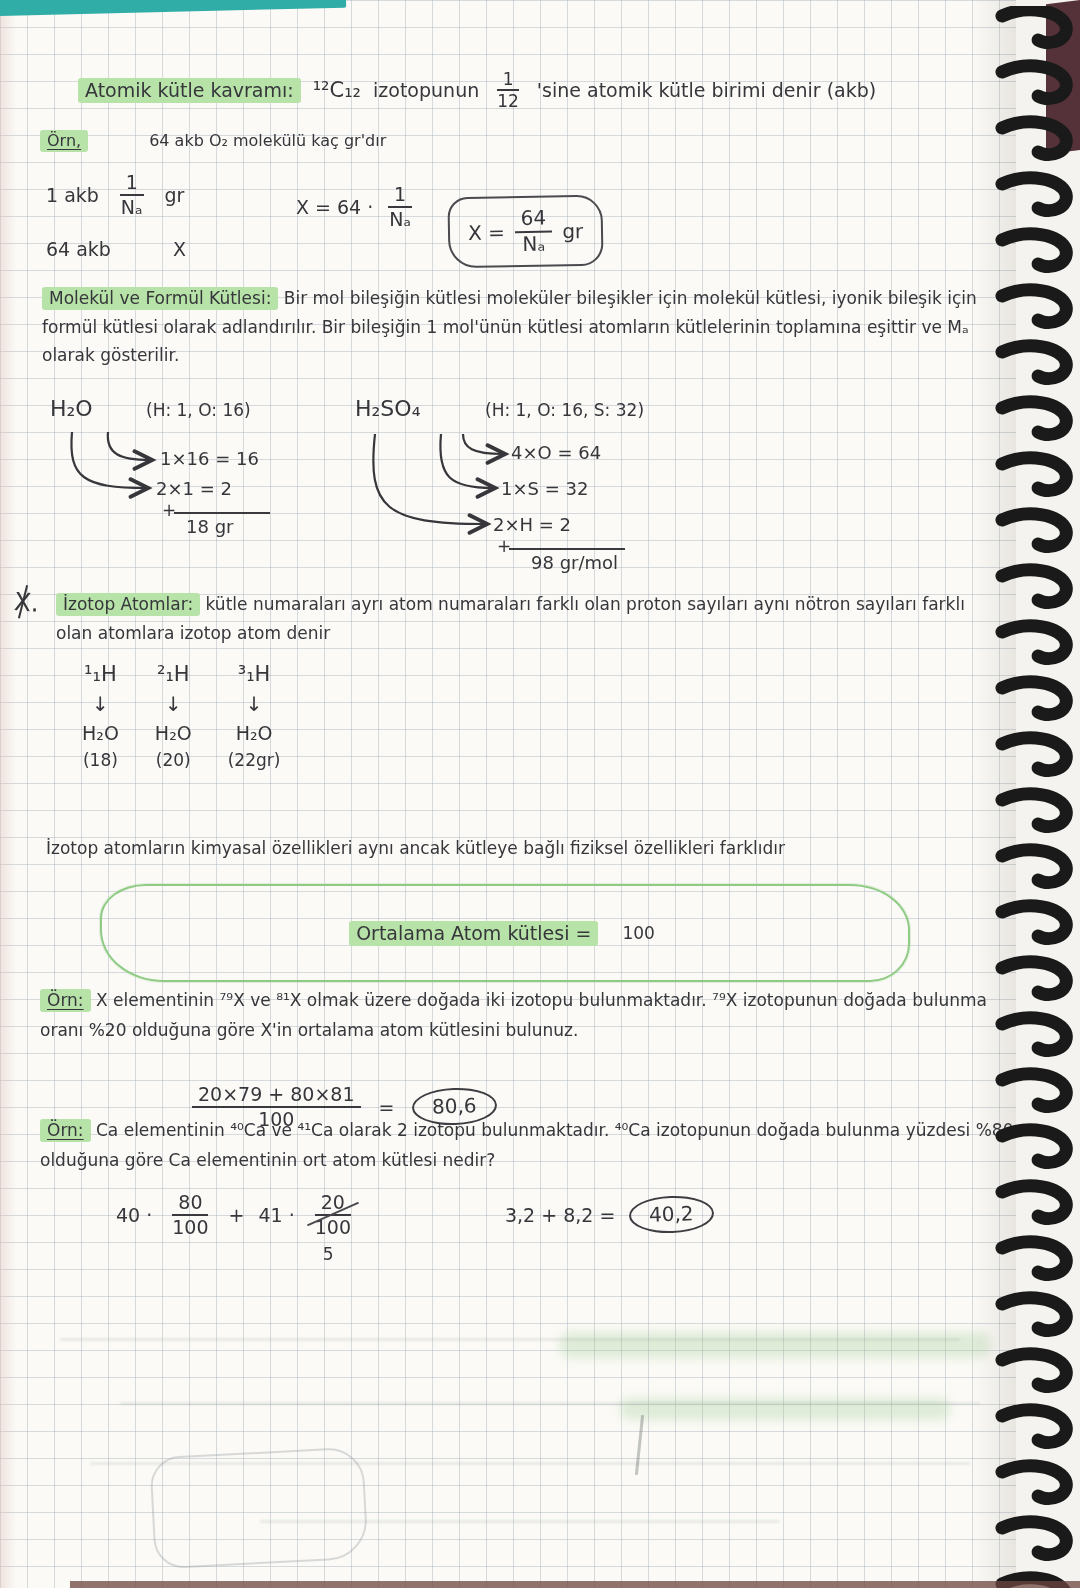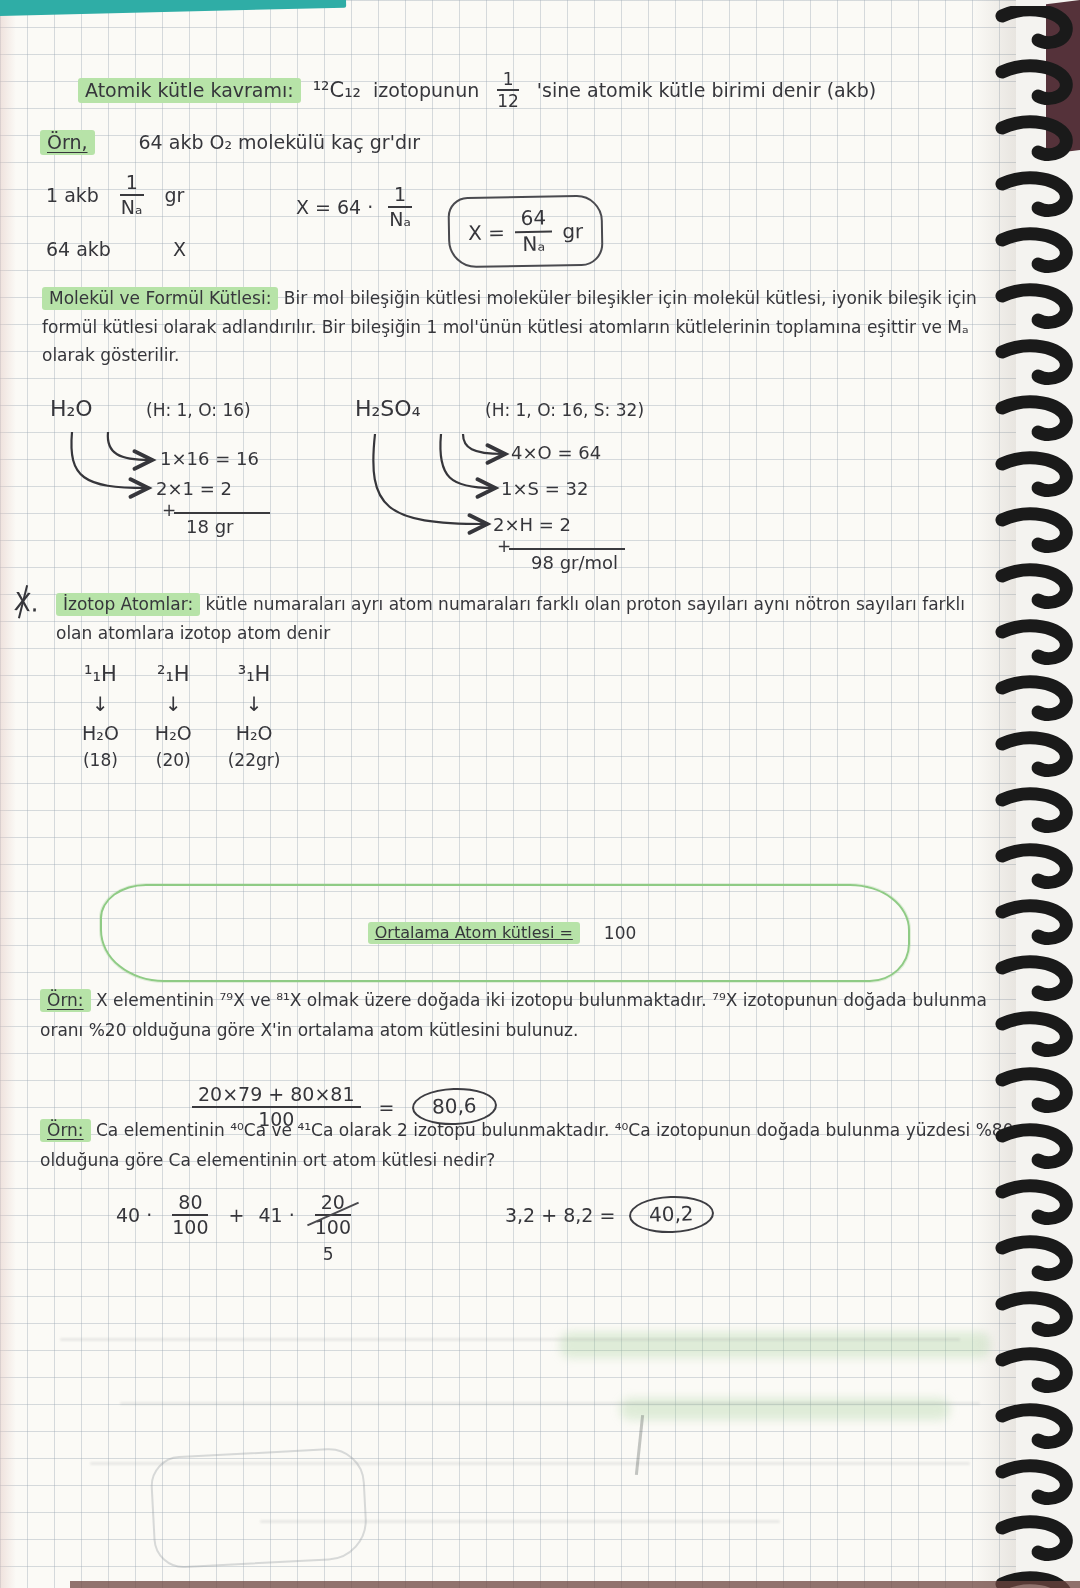--- a/index.html
+++ b/index.html
@@ -52,21 +52,21 @@
 
   .abs{position:absolute;}
   .row{display:flex;align-items:center;}
 
   
   .title-line{top:70px;left:78px;display:flex;align-items:center;gap:12px;font-size:19px;}
   .title-line .iso{font-size:21px;}
   .title-line .frac{font-size:17px;}
 
   
-  .ex1-line{top:130px;left:40px;display:flex;align-items:baseline;gap:44px;font-size:19px;}
+  .ex1-line{top:130px;left:40px;display:flex;align-items:baseline;gap:61px;font-size:16px;}
   .ratio1{top:172px;left:46px;gap:16px;font-size:19px;}
   .ratio2{top:238px;left:46px;gap:62px;font-size:19px;}
   .work{top:184px;left:296px;gap:10px;font-size:19px;}
   .resultbox{
     top:196px;left:448px;gap:10px;font-size:20px;
     border:2.4px solid #4a4a4f;border-radius:20px 26px 22px 28px;
     padding:10px 18px;transform:rotate(-1deg);display:flex;align-items:center;
   }
 
   
@@ -101,21 +101,21 @@
   .izo-note{top:838px;left:46px;font-size:17px;width:900px;}
 
   
   .cloud{
     top:884px;left:100px;width:806px;min-height:94px;
     border:2.4px solid #8fcb85;
     border-radius:46px 60px 40px 64px / 34px 46px 38px 52px;
     display:flex;align-items:center;justify-content:center;gap:18px;
     box-shadow:0 0 0 1px rgba(143,203,133,.25);
   }
-  .cloud .t{font-size:16px;text-decoration:underline;}
+  .cloud .t{font-size:19px;}
   .cloud .frac{font-size:17px;}
 
   
   .ex-par{font-size:17px;line-height:1.75;}
   .ex2-par{top:986px;left:40px;width:958px;}
   .ex2-calc{top:1084px;left:192px;gap:18px;font-size:19px;}
   .ex3-par{top:1116px;left:40px;width:985px;}
   .ex3-calc{top:1192px;left:116px;gap:14px;font-size:19px;}
   .gapper{width:120px;}
   .circle{
@@ -254,20 +254,21 @@
         <span class="iso-m">(20)</span>
       </div>
       <div class="izo-col">
         <span class="iso-f">³₁H</span>
         <span class="iso-arrow">↓</span>
         <span class="iso-w">H₂O</span>
         <span class="iso-m">(22gr)</span>
       </div>
     </div>
 
+    <p class="abs izo-note">İzotop atomların kimyasal özellikleri aynı ancak kütleye bağlı fiziksel özellikleri farklıdır</p>
 
     <div class="abs cloud">
       <span class="t hl">Ortalama Atom kütlesi =</span>
       <span class="frac">
         <span class="den">100</span>
       </span>
     </div>
 
     <p class="abs ex-par ex2-par">
       <span class="hl ul">Örn:</span>

